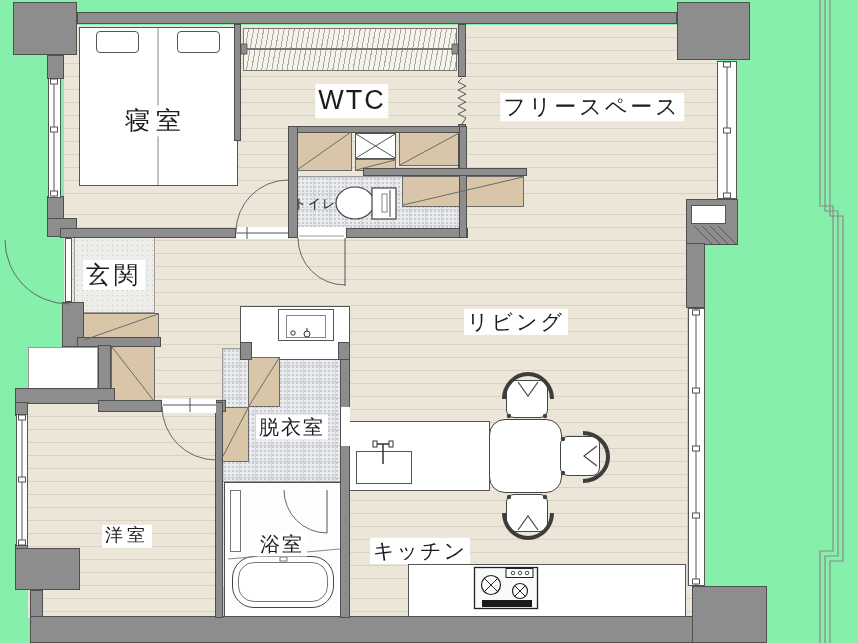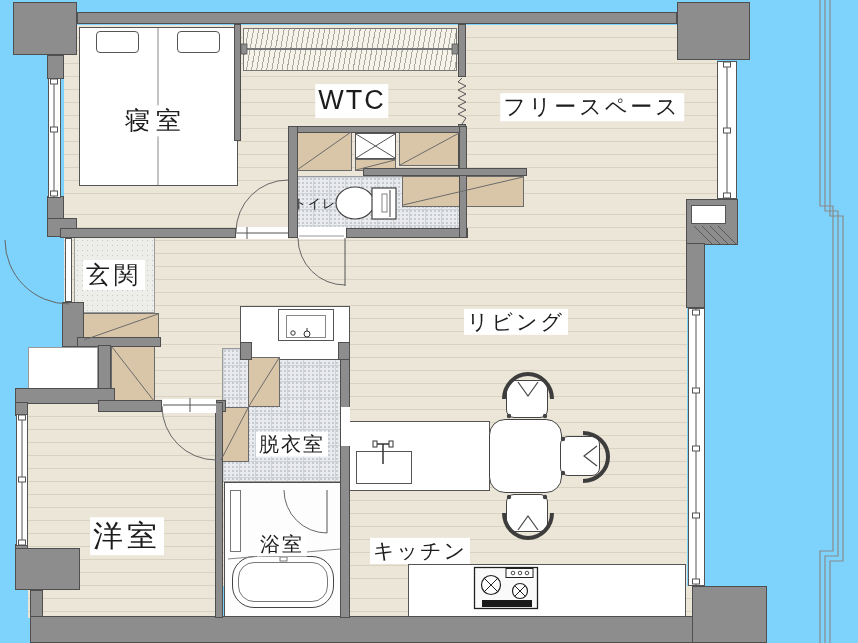--- a/index.html
+++ b/index.html
@@ -1,16 +1,16 @@
 <!DOCTYPE html>
 <html><head>
 <meta charset="utf-8">
 <style>
   html,body{margin:0;padding:0;background:#fff;}
-  #plan{position:relative;width:858px;height:643px;background:#7dd3fc;overflow:hidden;
+  #plan{position:relative;width:858px;height:643px;background:#86efac;overflow:hidden;
         font-family:"Liberation Sans","DejaVu Sans",sans-serif;}
   .abs{position:absolute;box-sizing:border-box;}
   .wall{background:#8d8d8d;border:1px solid #4f4f4f;}
   .floor{background:repeating-linear-gradient(to bottom,#ece6d8 0px,#ece6d8 12px,#d9d1c1 12px,#d9d1c1 13px);}
   .tilefloor{background-color:#e9ebee;
     background-image:linear-gradient(#ced3d8 1px,transparent 1px),linear-gradient(90deg,#ced3d8 1px,transparent 1px),radial-gradient(#c6cad0 0.7px,transparent 0.9px);
     background-size:16px 16px,16px 16px,4px 4px;border:1px solid #9a9a9a;}
   .stipple{background-color:#ededea;background-image:radial-gradient(#c9c8c0 0.8px,transparent 0.9px);background-size:5px 5px;border:1px solid #9a9a9a;}
   .wbox{background:#ffffff;border:1px solid #555;}
   .tan{background:#d9c6a8;border:1px solid #6b6b6b;}
@@ -251,18 +251,18 @@
       <rect x="482" y="600" width="50" height="7" fill="#1a1a1a"></rect>
     </g>
   </svg>
 
   <div class="abs lbl" style="left:156px;top:121px;font-size:25px;letter-spacing:6px;">寝室</div>
   <div class="abs lbl" style="left:592px;top:107px;font-size:22px;letter-spacing:3px;">フリースペース</div>
   <div class="abs lbl" style="left:352px;top:101px;font-size:27px;letter-spacing:2px;">WTC</div>
   <div class="abs lbl nobg" style="left:315px;top:204px;font-size:13px;letter-spacing:1px;">トイレ</div>
   <div class="abs lbl" style="left:114px;top:275px;font-size:24px;letter-spacing:4px;">玄関</div>
   <div class="abs lbl" style="left:516px;top:322px;font-size:21px;letter-spacing:3px;">リビング</div>
-  <div class="abs lbl" style="left:292px;top:444px;font-size:20px;letter-spacing:2px;">脱衣室</div>
-  <div class="abs lbl" style="left:127px;top:536px;font-size:30px;letter-spacing:4px;">洋室</div>
+  <div class="abs lbl" style="left:292px;top:427px;font-size:20px;letter-spacing:2px;">脱衣室</div>
+  <div class="abs lbl" style="left:127px;top:536px;font-size:18px;letter-spacing:4px;font-family:Liberation Mono, monospace;">洋室</div>
   <div class="abs lbl" style="left:282px;top:544px;font-size:20px;letter-spacing:2px;">浴室</div>
   <div class="abs lbl" style="left:420px;top:551px;font-size:21px;letter-spacing:2px;">キッチン</div>
 
 </div>
 
 </body></html>

